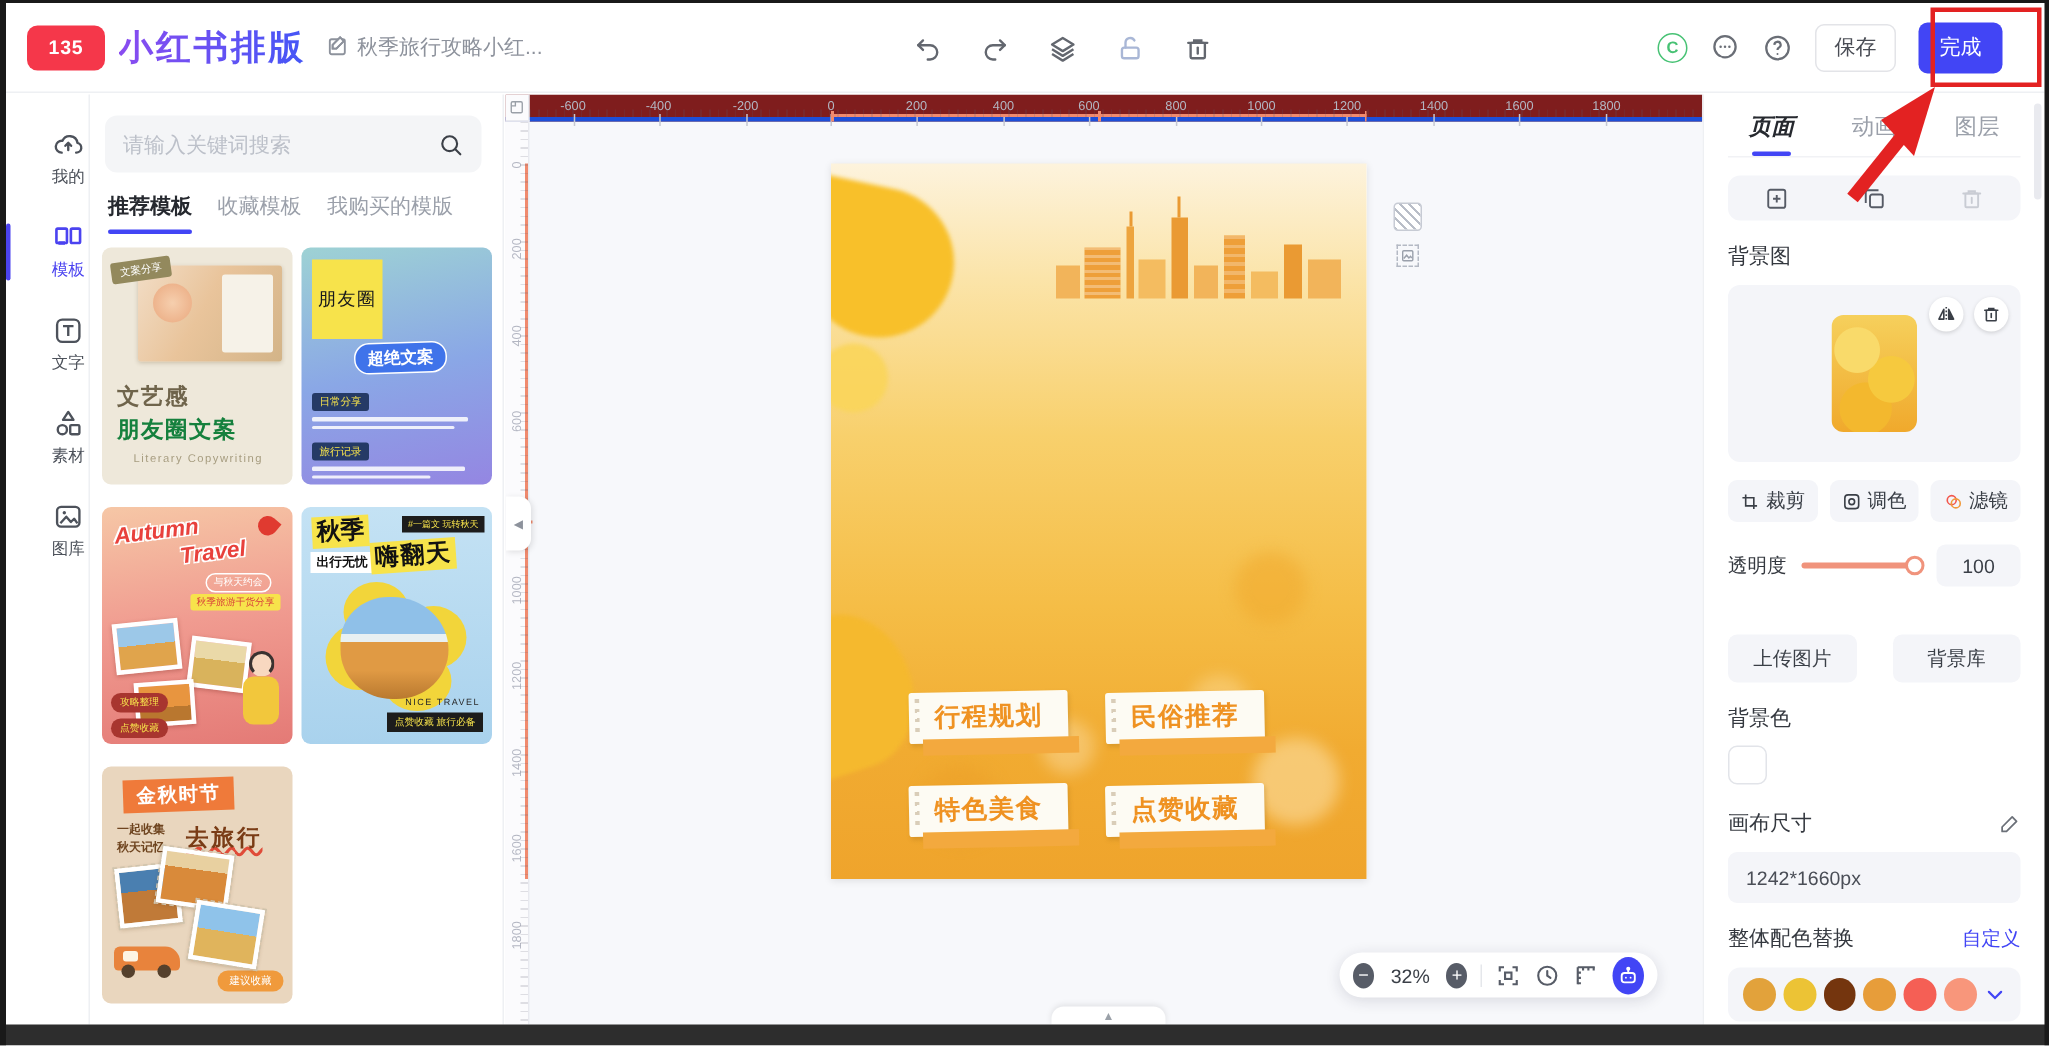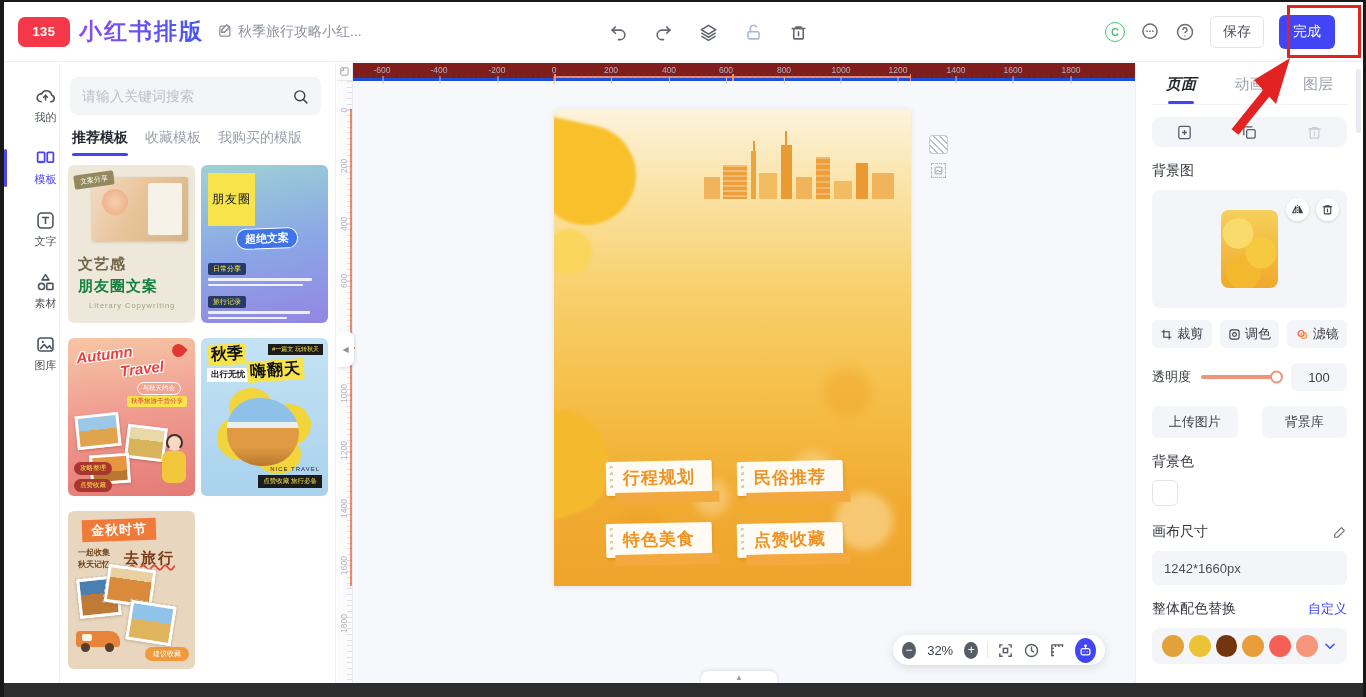--- a/index.html
+++ b/index.html
@@ -209,21 +209,21 @@
   .cir-ic{width:23px;height:23px;border-radius:50%;background:#fff;box-shadow:0 1px 3px rgba(0,0,0,.15);display:flex;align-items:center;justify-content:center;color:#3a3f47;cursor:pointer;}
   .cir-ic svg{width:13px;height:13px;}
   .toolrow{margin-top:12px;display:flex;gap:8px;}
   .tool{flex:1;height:28px;background:#f4f5f9;border-radius:6px;display:flex;align-items:center;justify-content:center;gap:4px;font-size:13px;color:#3a3f47;cursor:pointer;}
   .tool svg{width:13px;height:13px;}
   .oprow{margin-top:15px;display:flex;align-items:center;}
   .oplabel{font-size:13px;color:#34383f;}
   .slider{flex:1;margin:0 10px;height:4px;border-radius:2px;background:#f0937c;position:relative;cursor:pointer;}
   .knob{position:absolute;right:-2px;top:50%;transform:translateY(-50%);width:13px;height:13px;border-radius:50%;background:#fff;border:2px solid #f0937c;cursor:pointer;}
   .opval{width:56px;height:28px;background:#f4f5f9;border-radius:6px;display:flex;align-items:center;justify-content:center;font-size:13px;color:#3a3f47;}
-  .uprow{margin-top:15px;display:flex;gap:24px;text-align:center;}
+  .uprow{margin-top:32px;display:flex;gap:24px;text-align:center;}
   .upbtn{flex:1;height:32px;background:#f4f5f9;border-radius:6px;display:flex;align-items:center;justify-content:center;font-size:13px;color:#3a3f47;cursor:pointer;}
   .bgcolor{margin-top:9px;width:26px;height:26px;border:1px solid #e2e4e9;border-radius:6px;background:#fff;cursor:pointer;}
   .sizerow{margin-top:17px;display:flex;align-items:center;justify-content:space-between;}
   .pencil{width:14px;height:14px;color:#6b7078;cursor:pointer;}
   .pencil svg{width:14px;height:14px;}
   .sizeinput{margin-top:10px;height:34px;background:#f4f5f9;border-radius:6px;display:flex;align-items:center;padding-left:12px;font-size:13px;color:#4a4e57;cursor:text;}
   .recolorrow{margin-top:15px;display:flex;align-items:center;justify-content:space-between;}
   .customlink{font-size:13px;color:#4245f5;cursor:pointer;}
   .palette{margin-top:10px;height:36px;background:#f4f5f9;border-radius:8px;display:flex;align-items:center;gap:5px;padding:0 10px;}
   .sw{width:22px;height:22px;border-radius:50%;cursor:pointer;}

